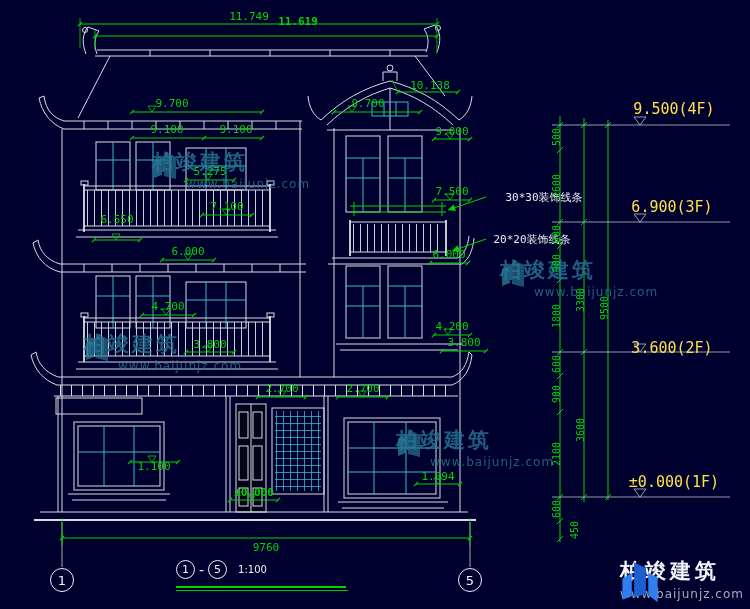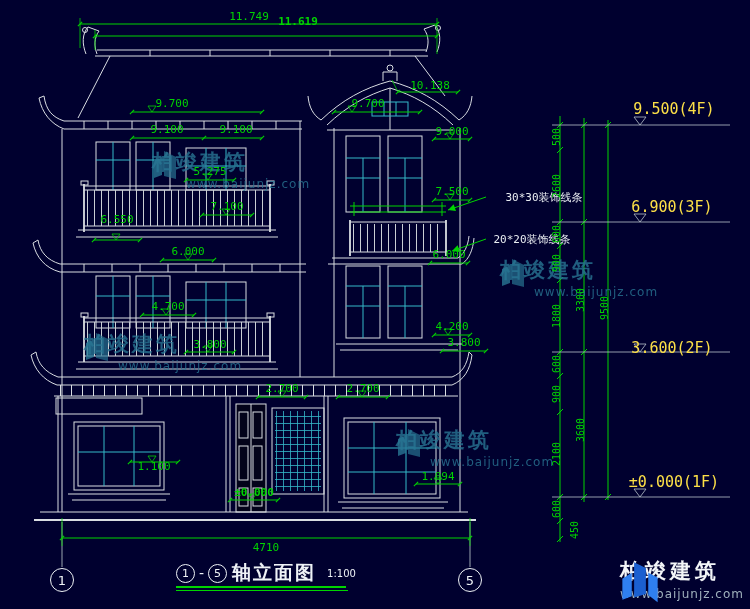--- a/index.html
+++ b/index.html
@@ -302,21 +302,21 @@
       <span class="lbl" style="left: 449px; top: 254px; transform: translate(-50%, -50%);">6.000</span>
       <span class="lbl" style="left: 168px; top: 306px; transform: translate(-50%, -50%);">4.700</span>
       <span class="lbl" style="left: 452px; top: 326px; transform: translate(-50%, -50%);">4.200</span>
       <span class="lbl" style="left: 210px; top: 344px; transform: translate(-50%, -50%);">3.800</span>
       <span class="lbl" style="left: 464px; top: 342px; transform: translate(-50%, -50%);">3.800</span>
       <span class="lbl" style="left: 282px; top: 388px; transform: translate(-50%, -50%);">2.700</span>
       <span class="lbl" style="left: 363px; top: 388px; transform: translate(-50%, -50%);">2.700</span>
       <span class="lbl" style="left: 154px; top: 454px; transform: translate(-50%, -50%); margin-top: 12px;">1.100</span>
       <span class="lbl" style="left: 438px; top: 476px; transform: translate(-50%, -50%);">1.094</span>
       <span class="lbl" style="left: 254px; top: 492px; transform: translate(-50%, -50%); font-weight: bold;">±0.000</span>
-      <span class="lbl" style="left: 266px; top: 547px; transform: translate(-50%, -50%);">4710</span>
+      <span class="lbl" style="left: 266px; top: 547px; transform: translate(-50%, -50%);">9760</span>
       <span class="lbl ann" style="left: 532px; top: 197px; transform: translate(-50%, -50%); margin-left: 12px;">30*30装饰线条</span>
       <span class="lbl ann" style="left: 532px; top: 239px; transform: translate(-50%, -50%);">20*20装饰线条</span>
       <span class="lbl elev" style="left: 674px; top: 109px; transform: translate(-50%, -50%);">9.500(4F)</span>
       <span class="lbl elev" style="left: 672px; top: 207px; transform: translate(-50%, -50%);">6.900(3F)</span>
       <span class="lbl elev" style="left: 672px; top: 348px; transform: translate(-50%, -50%);">3.600(2F)</span>
       <span class="lbl elev" style="left: 674px; top: 482px; transform: translate(-50%, -50%);">±0.000(1F)</span>
       <span class="lbl" style="left: 556px; top: 137px; font-size: 10px; transform: translate(-50%, -50%) rotate(-90deg);">500</span>
       <span class="lbl" style="left: 556px; top: 186px; font-size: 10px; transform: translate(-50%, -50%) rotate(-90deg);">2600</span>
       <span class="lbl" style="left: 556px; top: 234px; font-size: 10px; transform: translate(-50%, -50%) rotate(-90deg);">600</span>
       <span class="lbl" style="left: 556px; top: 263px; font-size: 10px; transform: translate(-50%, -50%) rotate(-90deg);">900</span>
@@ -328,21 +328,20 @@
       <span class="lbl" style="left: 574px; top: 530px; font-size: 10px; transform: translate(-50%, -50%) rotate(-90deg);">450</span>
       <span class="lbl" style="left: 580px; top: 300px; font-size: 10px; transform: translate(-50%, -50%) rotate(-90deg);">3300</span>
       <span class="lbl" style="left: 580px; top: 430px; font-size: 10px; transform: translate(-50%, -50%) rotate(-90deg);">3600</span>
       <span class="lbl" style="left: 604px; top: 308px; font-size: 10px; transform: translate(-50%, -50%) rotate(-90deg);">9500</span>
     </div>
 
   <div class="footer-title">
     <span class="bubble">1</span>
     <span class="dash">-</span>
     <span class="bubble">5</span>
-    <span class="t-main">轴立面图</span>
     <span class="t-scale">1:100</span>
     <i class="uline u1"></i>
     <i class="uline u2"></i>
   </div>
 
   <div class="axis-bubble" style="left:50px;top:568px;">
     <span>1</span>
   </div>
   <div class="axis-bubble" style="left:458px;top:568px;">
     <span>5</span>

